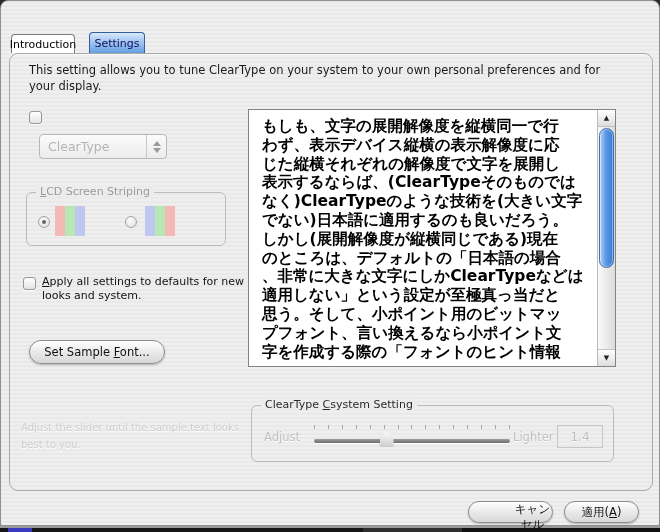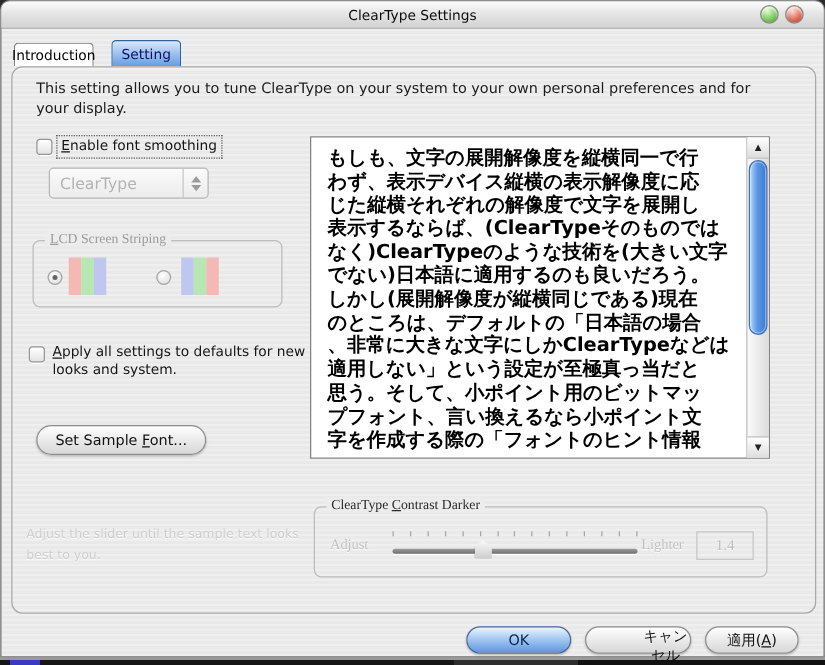--- a/index.html
+++ b/index.html
@@ -54,21 +54,21 @@
   .combo { position:absolute; left:38px; top:133px; width:128px; height:25px;
            border:1px solid #b7b7b7; border-radius:4px; display:flex; align-items:center;
            background:linear-gradient(#fbfbfb,#ececec); }
   .combo-text { flex:1; padding-left:8px; font-size:12.5px; color:#b3b3b3; }
   .stepper { width:20px; align-self:stretch; border-left:1px solid #c6c6c6;
              display:flex; flex-direction:column; align-items:center; justify-content:center; gap:2px; }
   .tri-up   { width:0; height:0; border-left:4px solid transparent; border-right:4px solid transparent; border-bottom:5px solid #9b9b9b; }
   .tri-down { width:0; height:0; border-left:4px solid transparent; border-right:4px solid transparent; border-top:5px solid #9b9b9b; }
 
   
-  .groupbox { position:absolute; border:1px solid #bcbcbc; border-radius:6px;font-family:Liberation Serif, serif; }
+  .groupbox { position:absolute; border:1px solid #bcbcbc; border-radius:6px; }
   .legend { position:absolute; top:-8px; left:9px; background:#ececec; padding:0 4px; font-size:11px; white-space:nowrap; }
   .legend.gray { color:#9b9b9b; }
   .legend.dark { color:#2a2a2a; }
   .groupbox.lcd { left:25px; top:191px; width:200px; height:54px; }
   .radio { position:absolute; width:12px; height:12px; border-radius:50%; border:1px solid #a3a3a3;
            background:radial-gradient(circle at 40% 32%,#ffffff,#dadada); }
   .radio.sel::after { content:""; position:absolute; left:3px; top:3px; width:4px; height:4px;
                       border-radius:50%; background:#666; }
   .swatch { position:absolute; width:30px; height:30px; display:flex; }
   .swatch i { flex:1; }
@@ -129,35 +129,29 @@
 <body>
 
 <div id="screen">
   <div class="strip">
     <span class="dark"></span>
     <span class="chip"></span>
   </div>
 
   <div class="window">
 
-    <div class="titlebar">
-      <span class="title">ClearType Settings</span>
-      <span class="gem green"></span>
-      <span class="gem red"></span>
-    </div>
 
     <div class="tab tab-intro">Introduction</div>
-    <div class="tab tab-adv">Setting</div>
+    <div class="tab tab-adv">Settings</div>
 
     <div class="panel"></div>
 
     <div class="desc">This setting allows you to tune ClearType on your system to your own personal preferences and for your display.</div>
 
     <span class="cb" style="left:28px;top:110px"></span>
-    <label class="cb-label focus" style="left:44px;top:107px"><span class="ac">E</span><span>nable font smoothing</span></label>
 
     <div class="combo">
       <span class="combo-text">ClearType</span>
       <span class="stepper">
         <span class="tri-up"></span>
         <span class="tri-down"></span>
       </span>
     </div>
 
     <div class="groupbox lcd">
@@ -202,21 +196,21 @@
             <span class="arrow">▲</span>
           </div>
         <div class="sb-thumb"></div>
         <div class="sb-btn sb-down">
             <span class="arrow">▼</span>
           </div>
       </div>
     </div>
 
     <div class="groupbox contrast">
-      <span class="legend dark"><span>ClearType </span><span class="ac">C</span><span>ontrast Darker</span></span>
+      <span class="legend dark"><span>ClearType </span><span class="ac">C</span><span>system Setting</span></span>
       <span class="side-label" style="left:12px">Adjust</span>
       <div class="ticks">
           <b></b>
           <b></b>
           <b></b>
           <b></b>
           <b></b>
           <b></b>
           <b></b>
           <b></b>
@@ -227,18 +221,17 @@
           <b></b>
           <b></b>
           <b></b>
         </div>
       <div class="slider-track"></div>
       <div class="slider-thumb" style="left: 127.52px;"></div>
       <span class="side-label" style="left:261px">Lighter</span>
       <span class="value-box">1.4</span>
     </div>
 
-    <button class="pillbtn btn-ok">OK</button>
     <button class="pillbtn btn-cancel">キャンセル</button>
     <button class="pillbtn btn-apply"><span>適用(</span><span class="ac">A</span><span>)</span></button>
 
   </div>
 </div>
 
 </body></html>

